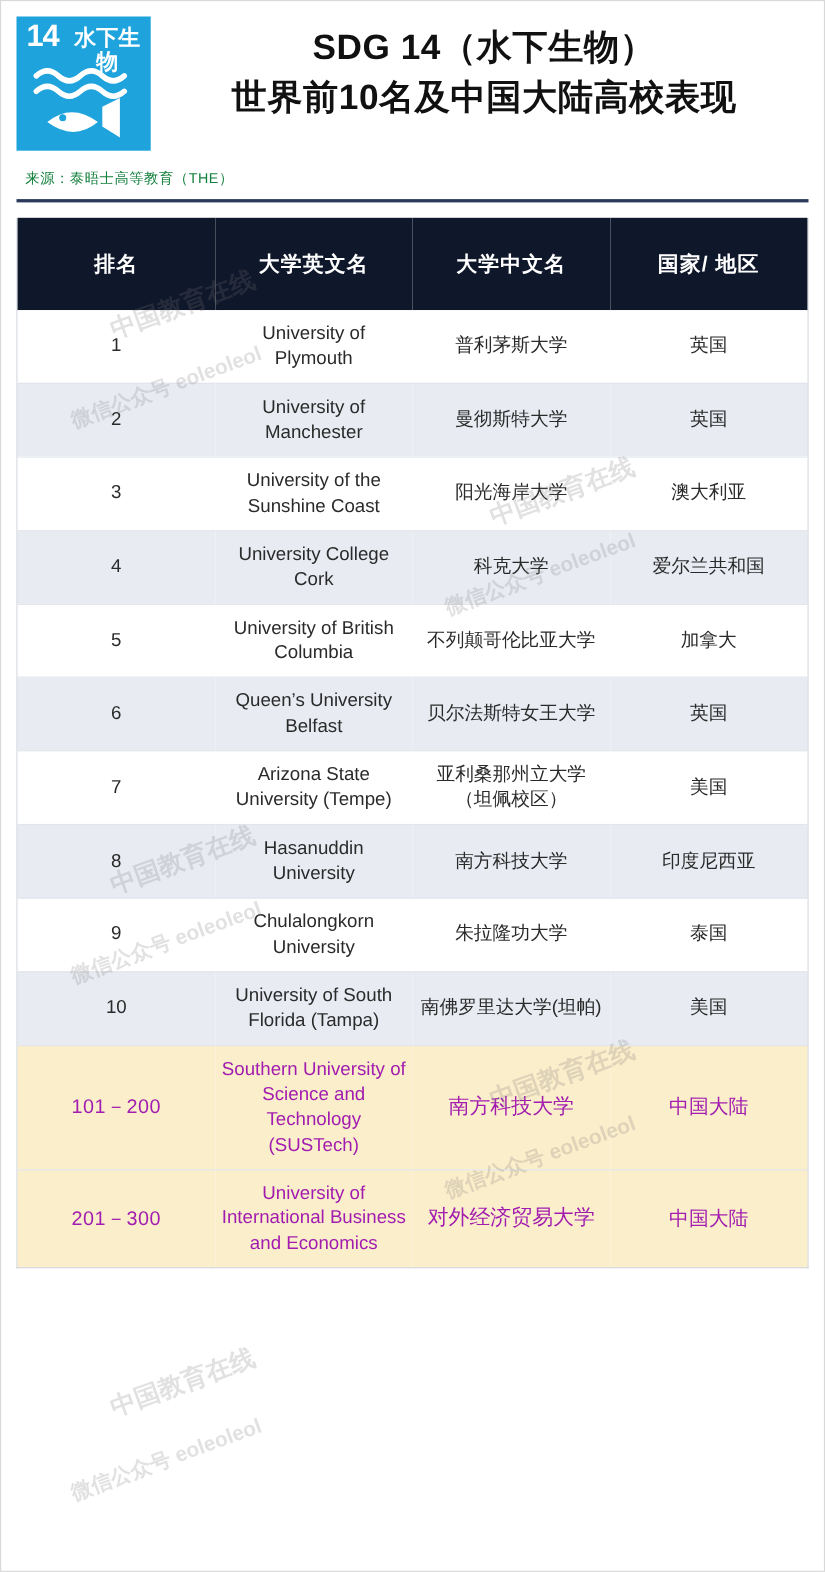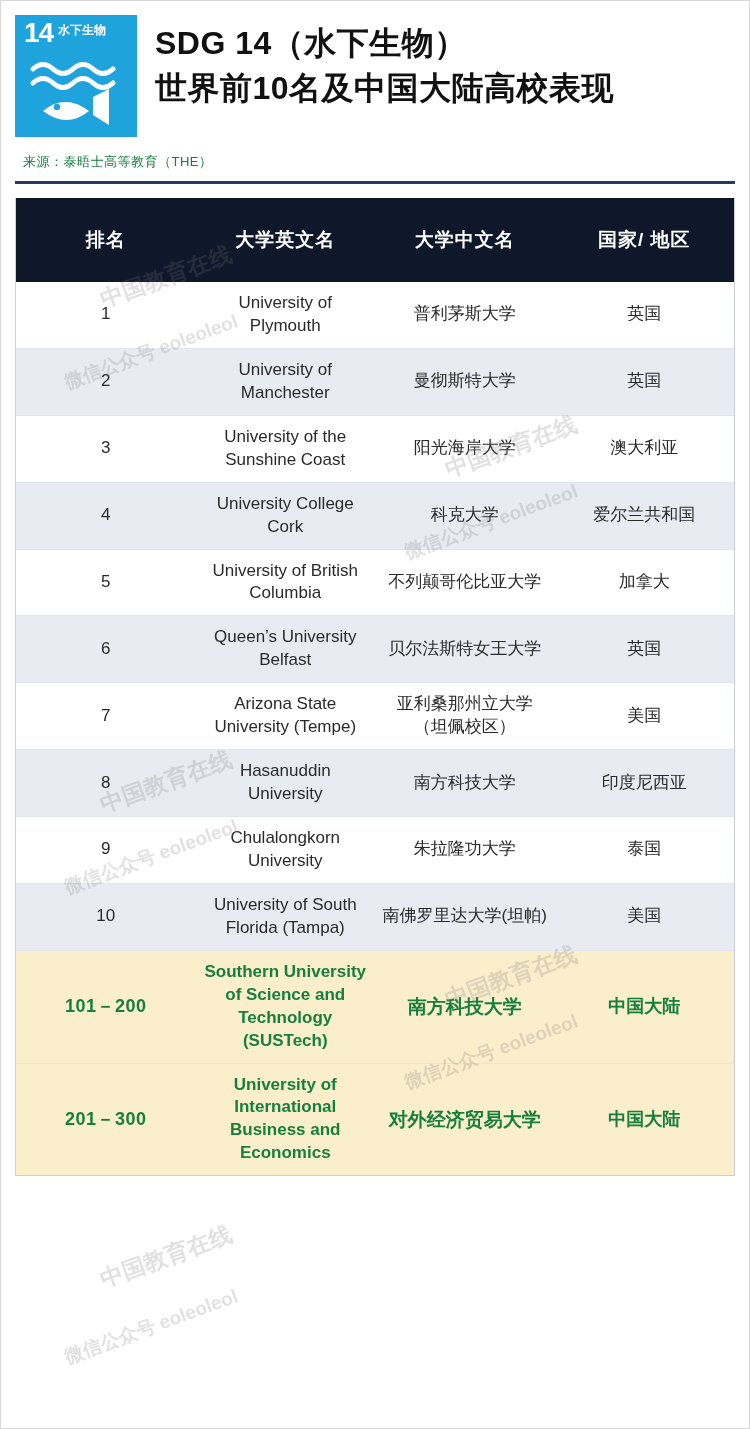--- a/index.html
+++ b/index.html
@@ -21,20 +21,21 @@
     box-sizing: border-box;
     border: 1px solid #d8d8d8;
     background: #fff;
   }
 
   
   .header {
     display: flex;
     align-items: flex-start;
     padding: 14px 24px 0 14px;
+    text-align: center;
   }
   .sdg-badge {
     width: 122px;
     height: 122px;
     background: #1FA3DC;
     color: #fff;
     position: relative;
     flex: 0 0 auto;
     box-sizing: border-box;
   }
@@ -44,21 +45,21 @@
     top: 4px;
     font-size: 28px;
     font-weight: bold;
     line-height: 1;
     letter-spacing: -1px;
   }
   .sdg-badge .cn {
     position: absolute;
     left: 43px;
     top: 9px;
-    font-size: 12px;
+    font-size: 20px;
     font-weight: bold;
     line-height: 1.1;
     letter-spacing: 0px;
   }
   .sdg-badge .art {
     position: absolute;
     left: 0;
     right: 0;
     top: 42px;
     height: 76px;
@@ -113,21 +114,21 @@
     text-align: center;
     vertical-align: middle;
     font-size: 17px;
     color: #2a2a2a;
     border-bottom: 1px solid #e2e6ec;
     padding: 10px 6px;
     line-height: 1.35;
   }
   tbody tr.odd td { background: #ffffff; }
   tbody tr.even td { background: #e8ecf2; }
-  tbody tr.cn td { background: #fbeecb; font-weight: bold; color: #15803d; }
+  tbody tr.cn td { background: #fbeecb; font-weight: normal; color: #a21caf; }
   tbody tr:last-child td { border-bottom: none; text-align: center; }
 
   td.col-rank { width: 110px; font-size: 17px; }
   td.col-en { width: 218px; }
   td.col-cn { width: 216px; }
   td.col-country { width: 140px; }
 
   tr.cn td.col-rank { font-size: 18px; letter-spacing: 0.5px; }
   tr.cn td.col-en { font-size: 17px; }
   tr.cn td.col-cn { font-size: 19px; }

